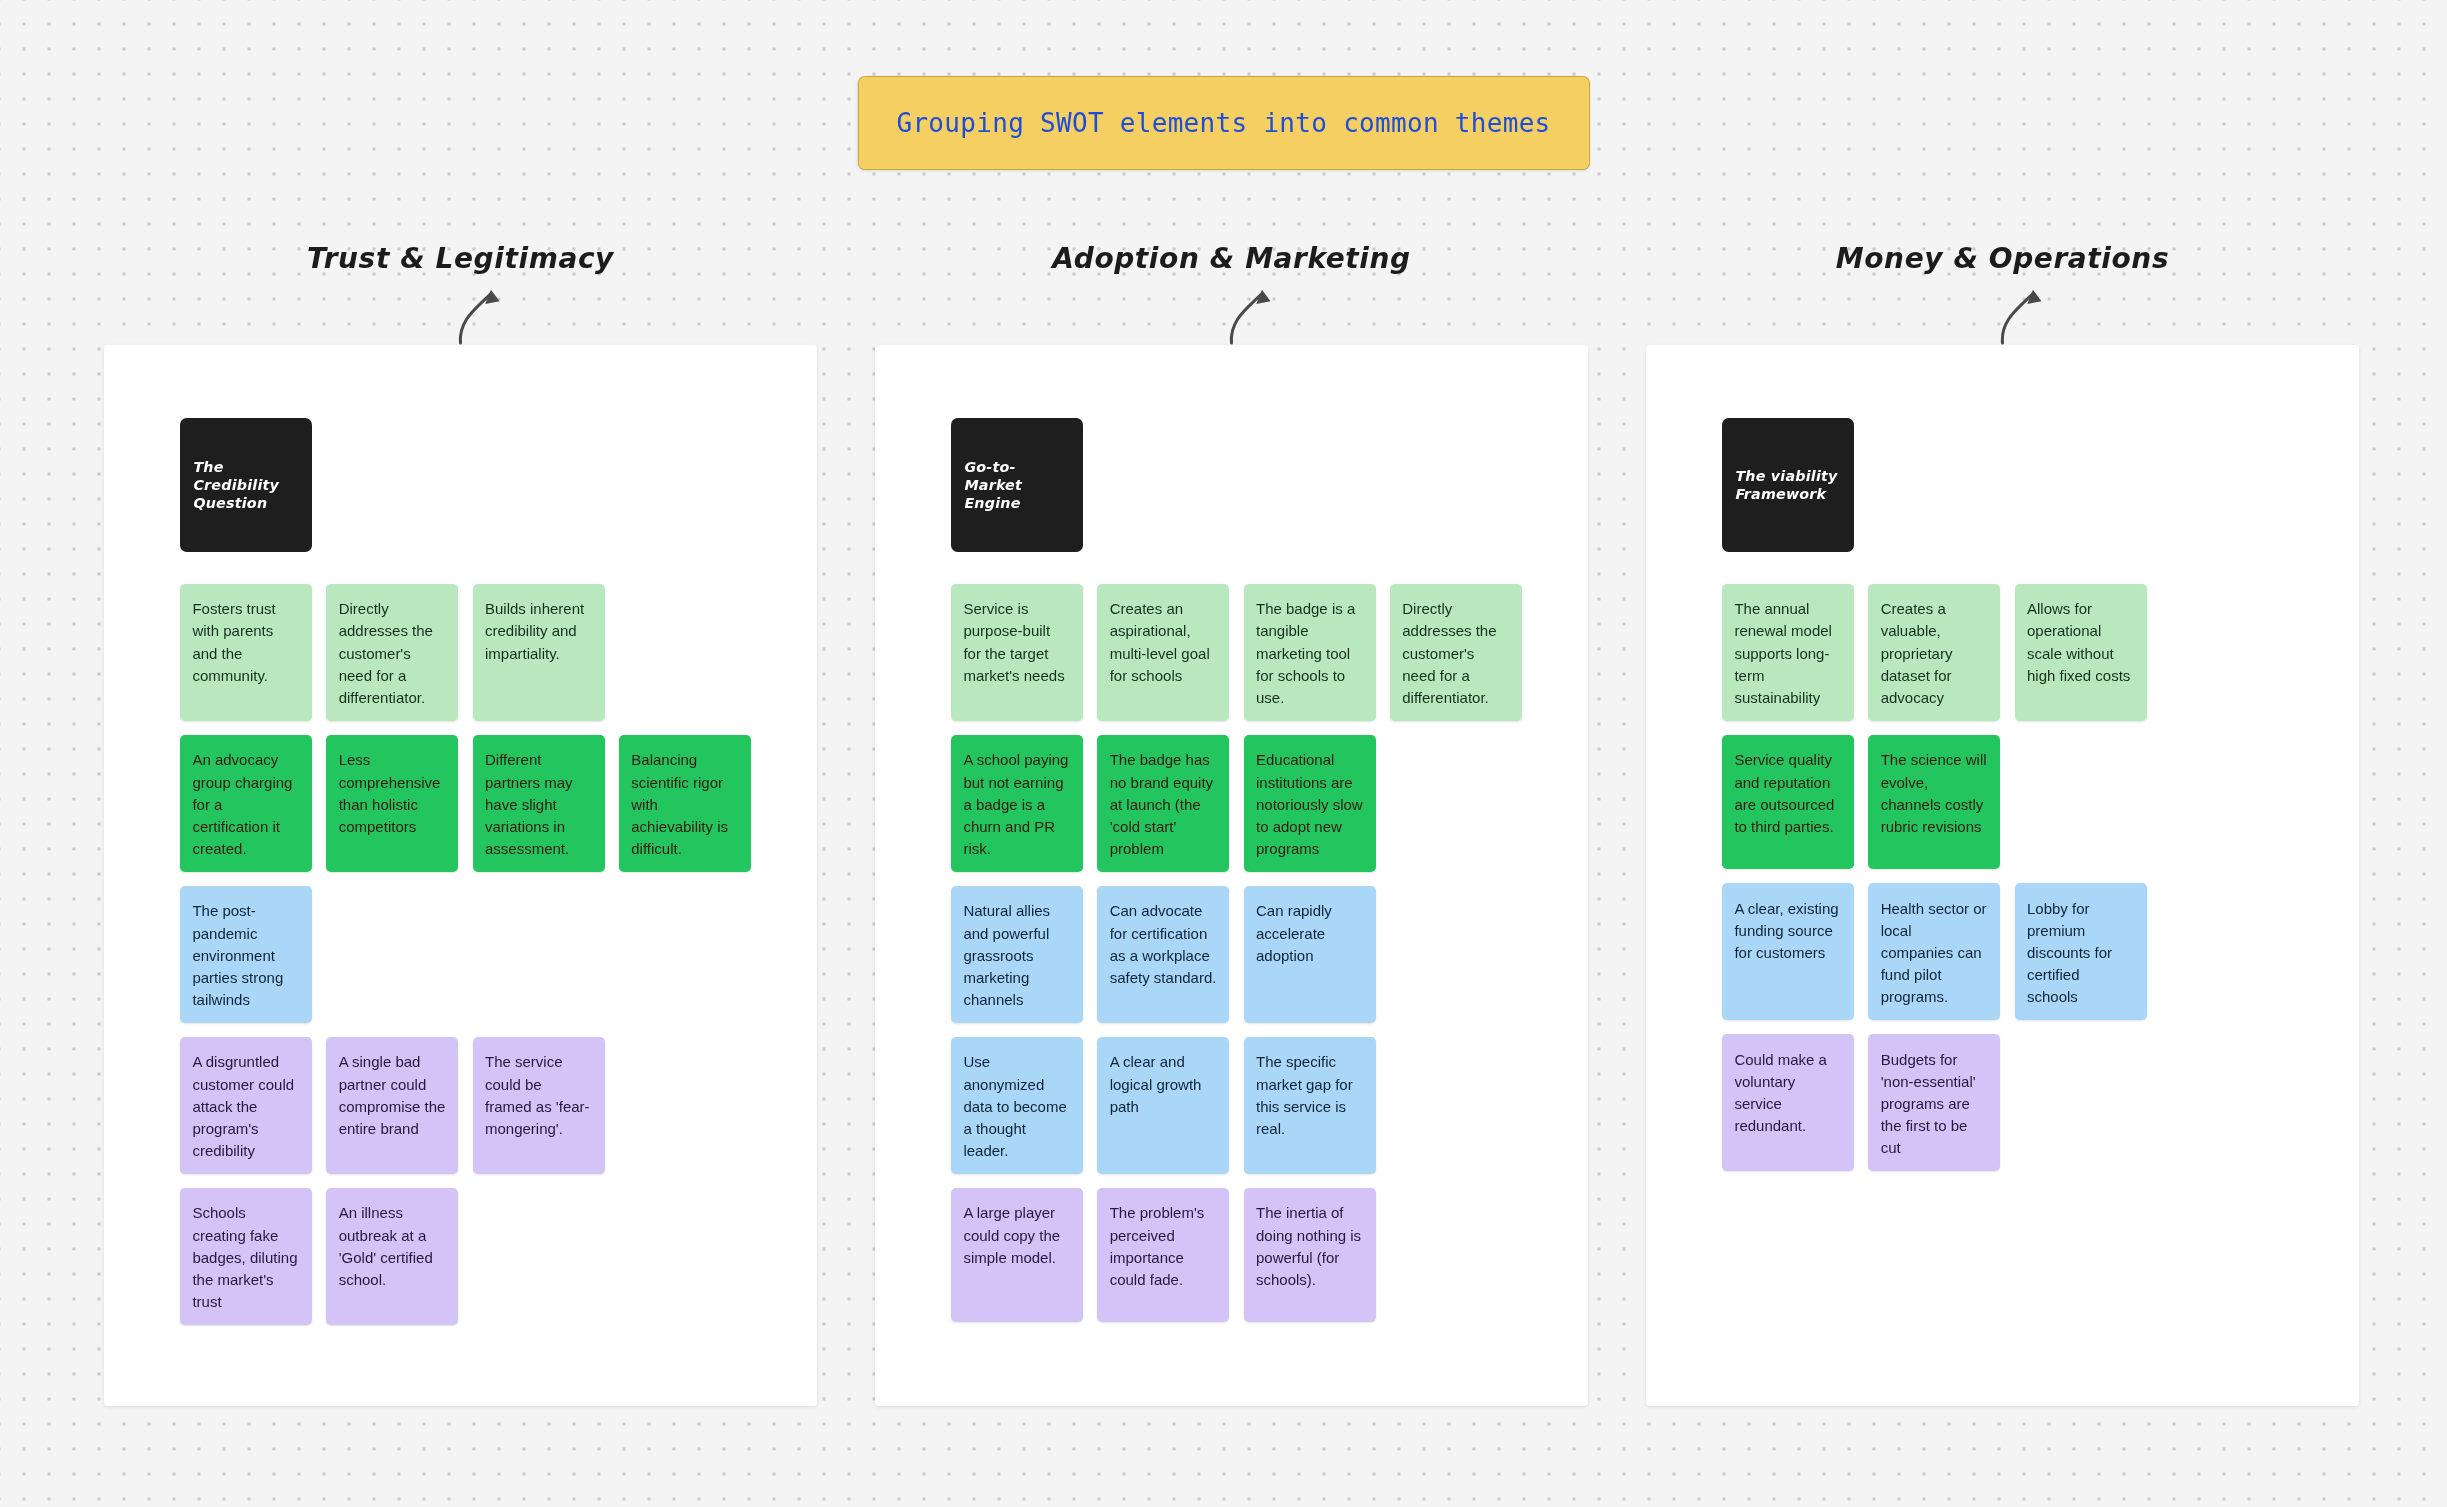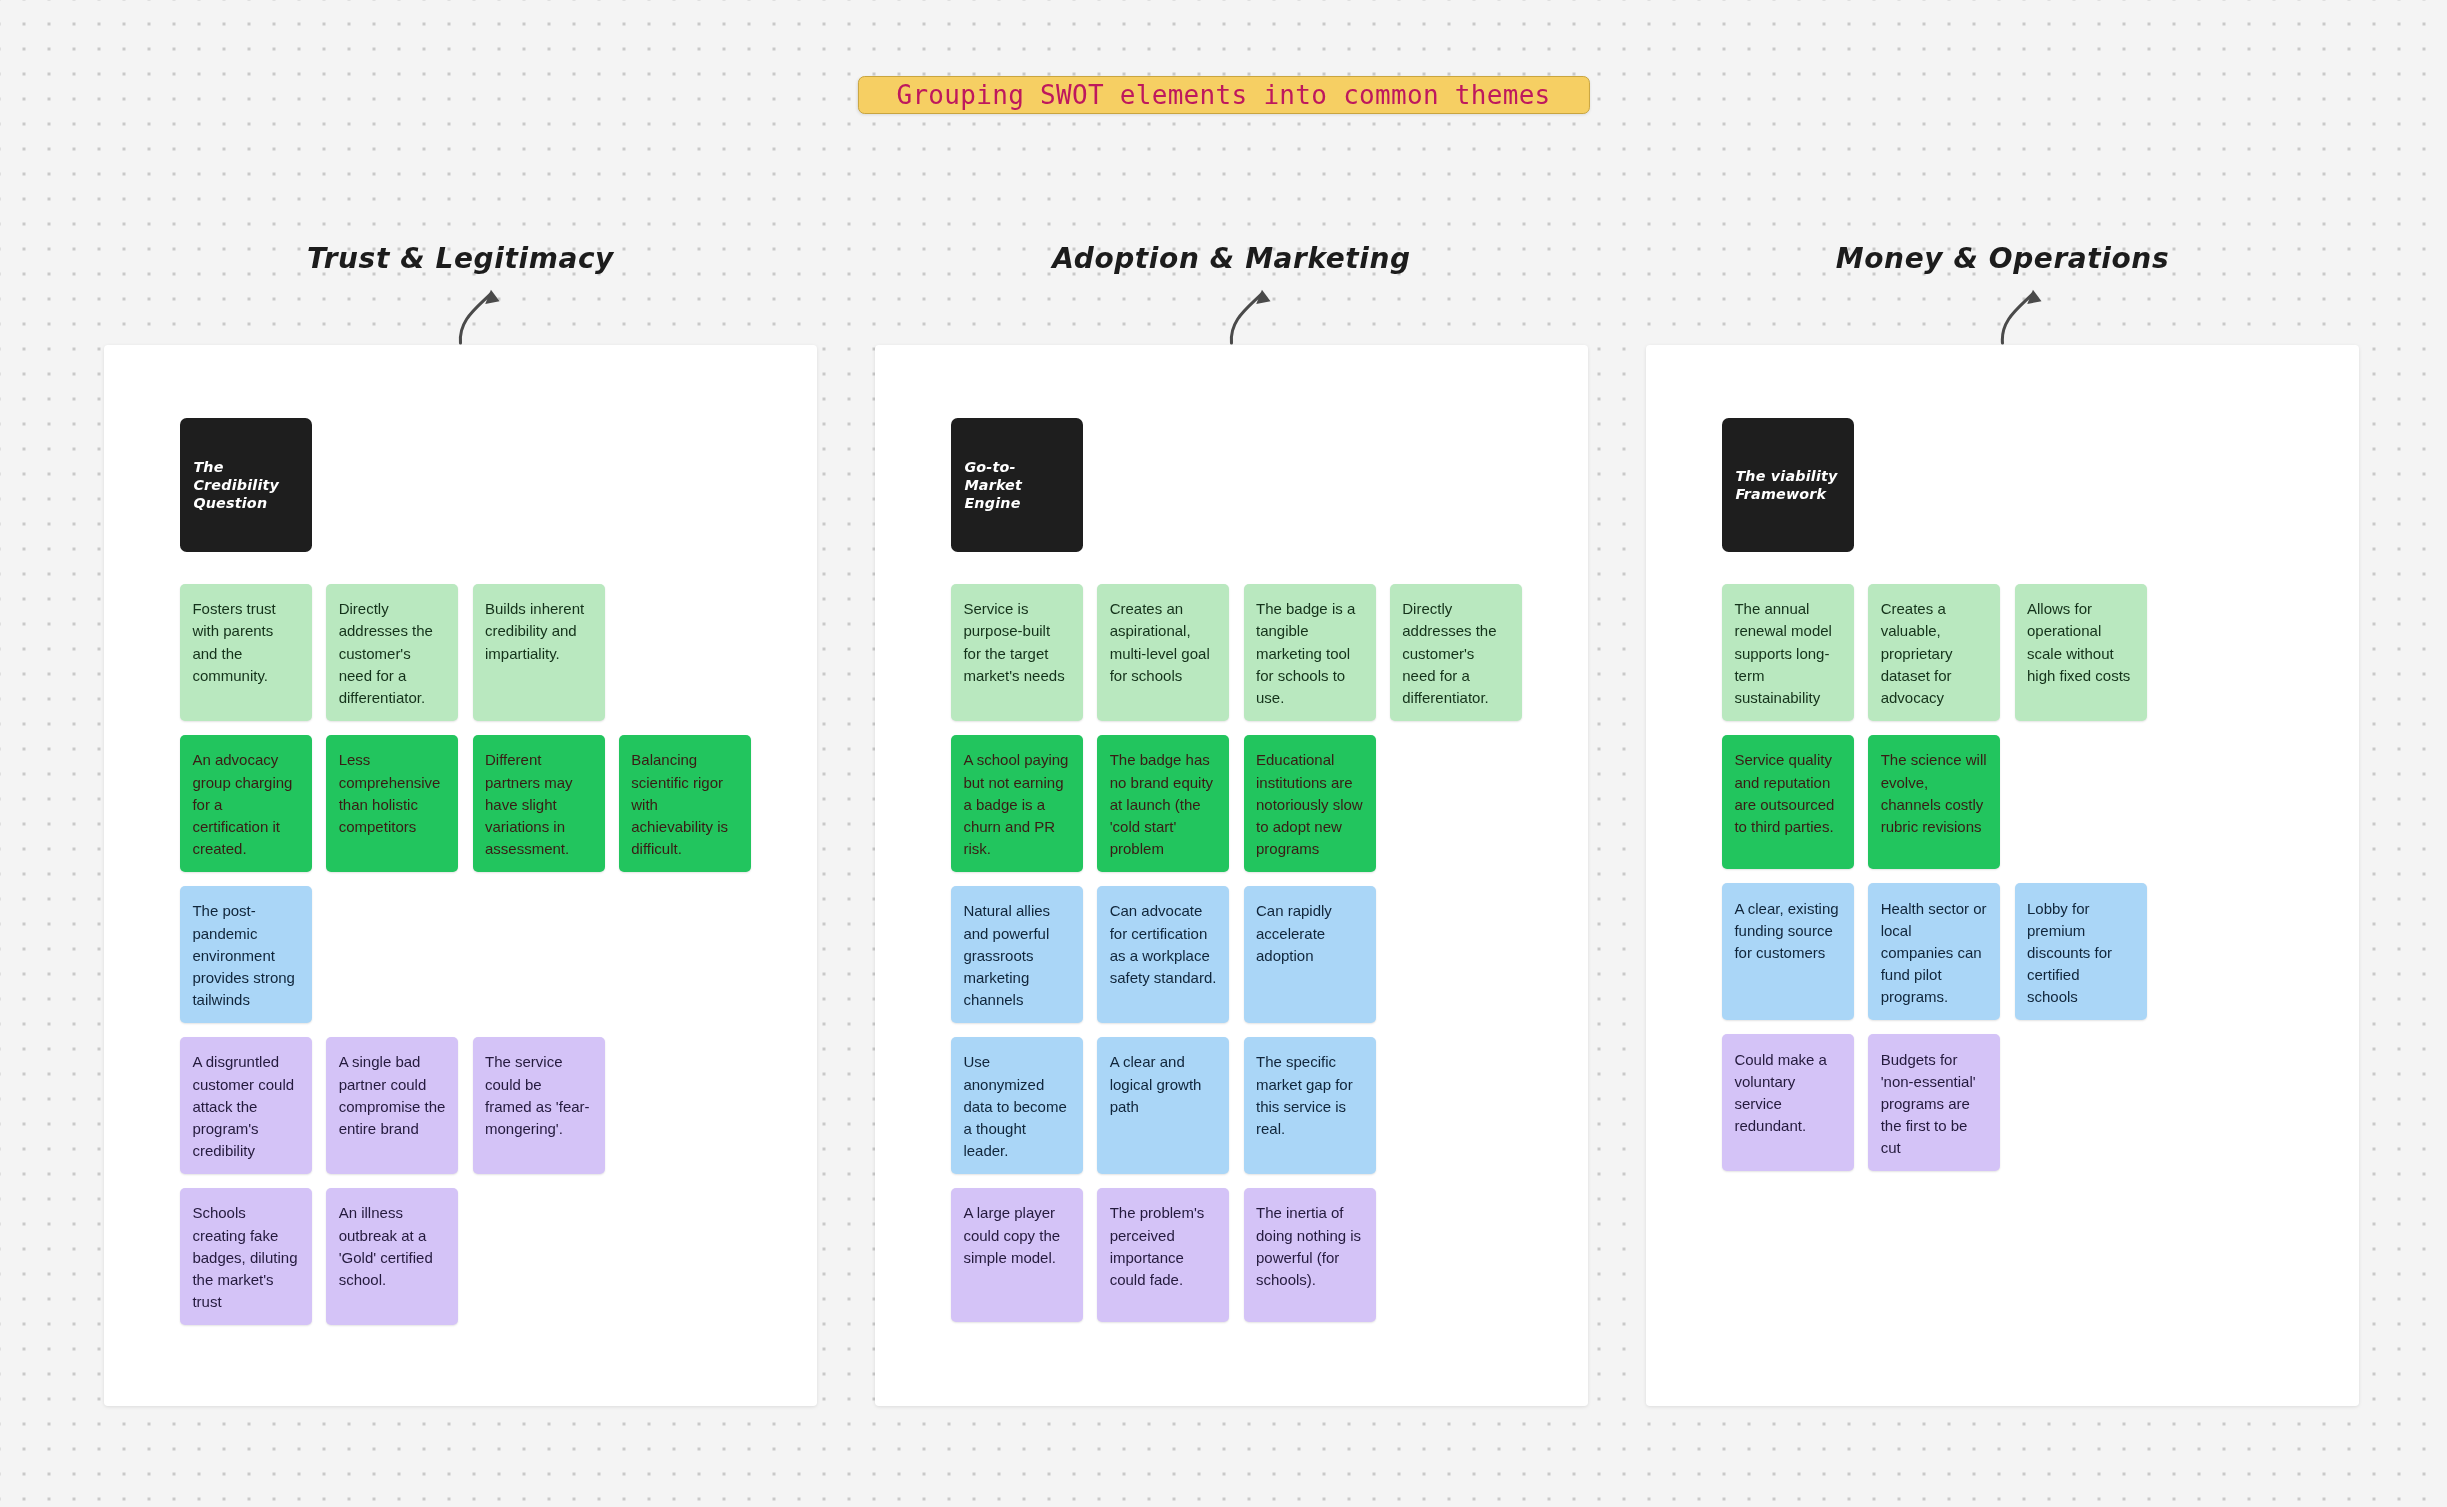--- a/index.html
+++ b/index.html
@@ -21,24 +21,24 @@
 
   
   .title-banner {
     position: absolute;
     left: 50%;
     transform: translateX(-50%);
     top: 76px;
     background: #f6cf63;
     border: 1.4px solid #c9a53f;
     border-radius: 6.7px;
-    padding: 3px 38px;
+    padding: 31px 38px;
     font-family: "DejaVu Sans Mono", "Liberation Mono", monospace;
     font-size: 26px;
-    color: #be185d;
+    color: #1d4ed8;
     letter-spacing: 0.3px;
     white-space: nowrap;
     box-shadow: 0 1px 2.9px rgba(0,0,0,0.10);
   }
 
   
   .board {
     position: absolute;
     top: 242px;
     left: 104px;
@@ -157,21 +157,21 @@
           <div class="note strength">Directly addresses the customer's need for a differentiator.</div>
           <div class="note strength">Builds inherent credibility and impartiality.</div>
         </div>
         <div class="note-row">
           <div class="note weakness">An advocacy group charging for a certification it created.</div>
           <div class="note weakness">Less comprehensive than holistic competitors</div>
           <div class="note weakness">Different partners may have slight variations in assessment.</div>
           <div class="note weakness">Balancing scientific rigor with achievability is difficult.</div>
         </div>
         <div class="note-row">
-          <div class="note opportunity">The post-pandemic environment provides strong tailwinds</div>
+          <div class="note opportunity">The post-pandemic environment parties strong tailwinds</div>
         </div>
         <div class="note-row">
           <div class="note threat">A disgruntled customer could attack the program's credibility</div>
           <div class="note threat">A single bad partner could compromise the entire brand</div>
           <div class="note threat">The service could be framed as 'fear-mongering'.</div>
         </div>
         <div class="note-row">
           <div class="note threat">Schools creating fake badges, diluting the market's trust</div>
           <div class="note threat">An illness outbreak at a 'Gold' certified school.</div>
         </div>

